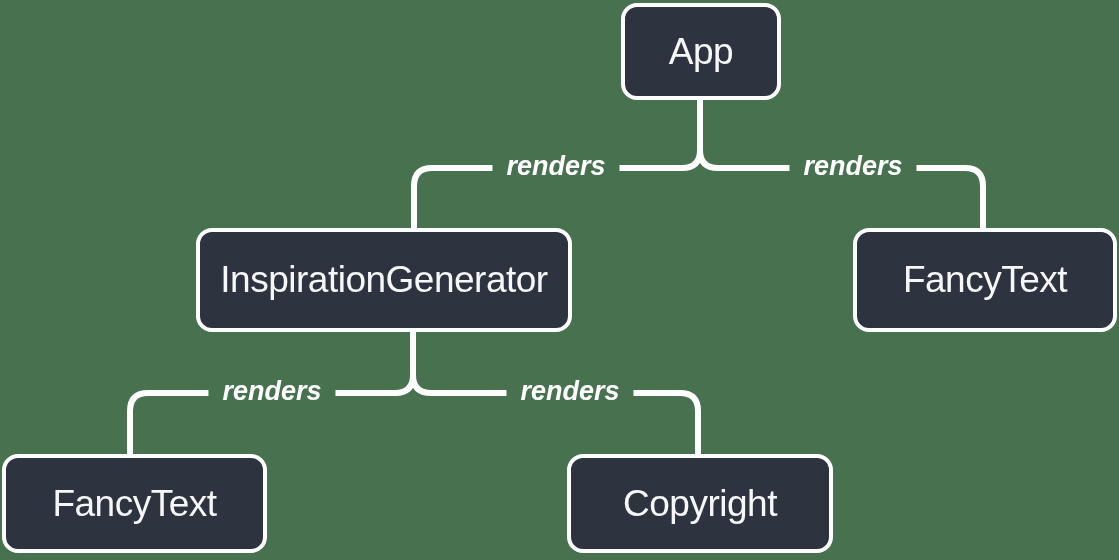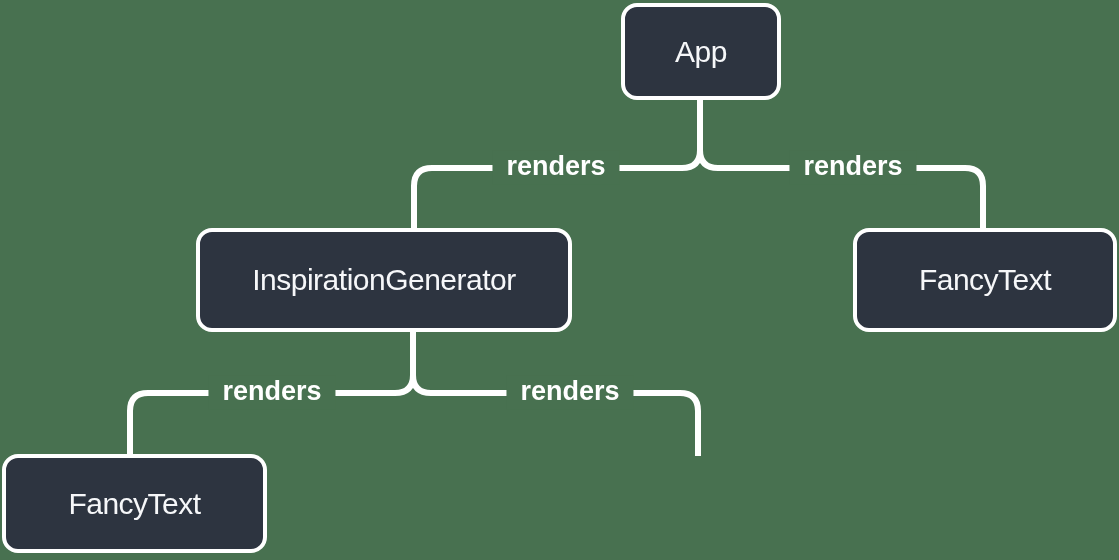--- a/index.html
+++ b/index.html
@@ -31,40 +31,41 @@
   .node{
     position:absolute;
     box-sizing:border-box;
     background:var(--node-fill);
     border:4px solid var(--node-border);
     border-radius:16px;
     color:var(--text);
     display:flex;
     align-items:center;
     justify-content:center;
-    font-size:30px;
+    font-size:37px;
     font-weight:400;
     letter-spacing:-0.5px;
     white-space:nowrap;
   }
   .node-app{left:621px;top:3px;width:160px;height:97px;}
   .node-ig{left:196px;top:228px;width:376px;height:104px;}
   .node-ft1{left:853px;top:228px;width:264px;height:104px;}
   .node-ft2{left:2px;top:454px;width:265px;height:99px;}
   .node-cr{left:567px;top:454px;width:266px;height:99px;}
   .edge-label{
     position:absolute;
     transform:translate(-50%,-50%);
     background:var(--background);
     color:var(--line);
     font-size:27px;
     font-weight:700;
     line-height:1.1;
     padding:2px 14px;
     white-space:nowrap;
+    font-style:italic;
   }
   .el-1{left:556px;top:167px;}
   .el-2{left:853px;top:167px;}
   .el-3{left:272px;top:392px;}
   .el-4{left:570px;top:392px;}
 </style>
 </head>
 <body>
 
 <div class="stage">
@@ -78,14 +79,15 @@
 
   <span class="edge-label el-1">renders</span>
   <span class="edge-label el-2">renders</span>
   <span class="edge-label el-3">renders</span>
   <span class="edge-label el-4">renders</span>
 
   <div class="node node-app">App</div>
   <div class="node node-ig">InspirationGenerator</div>
   <div class="node node-ft1">FancyText</div>
   <div class="node node-ft2">FancyText</div>
+  <div class="node node-cr">Copyright</div>
 
 </div>
 
 </body></html>

